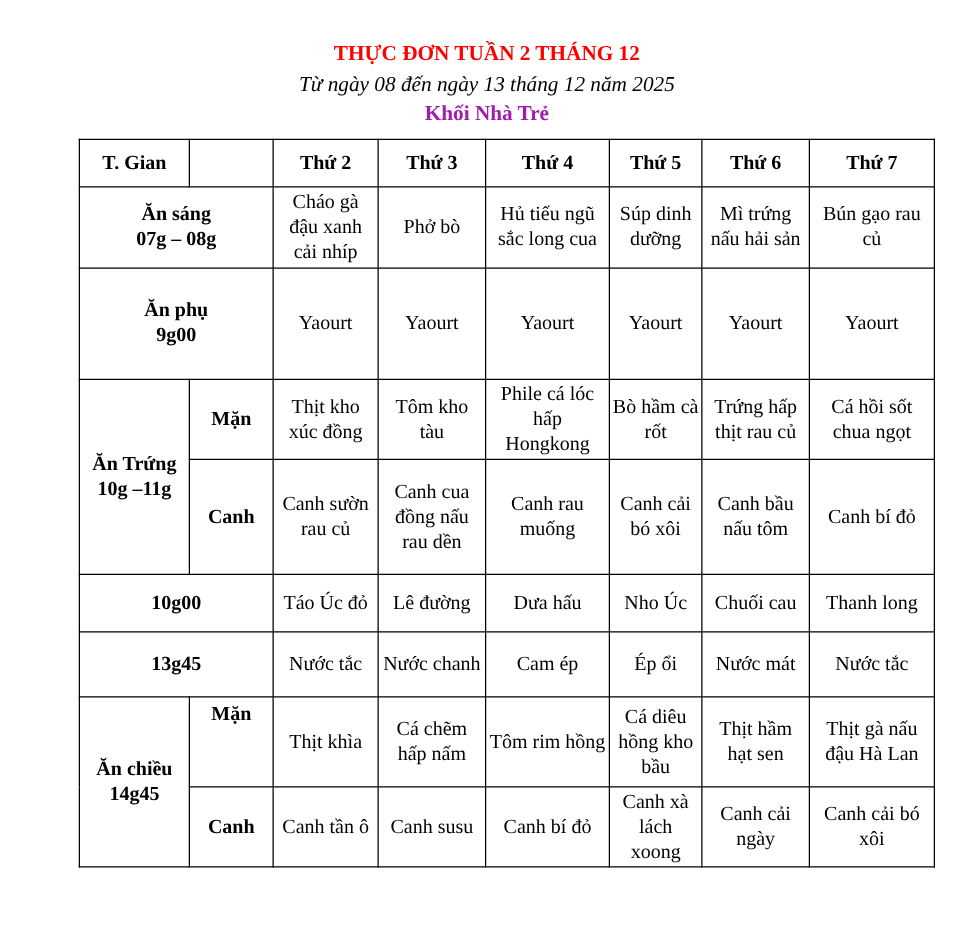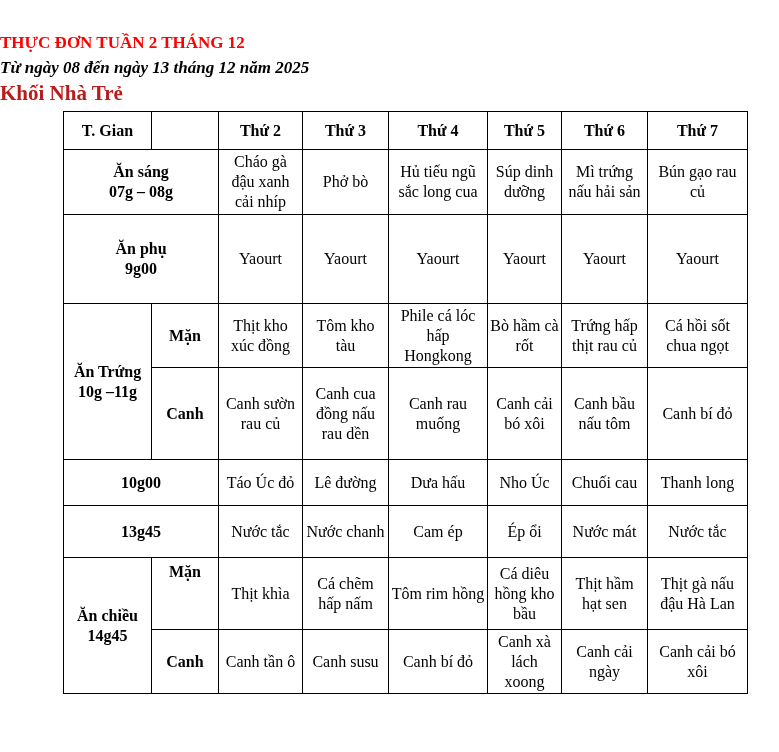--- a/index.html
+++ b/index.html
@@ -1,21 +1,21 @@
 <!DOCTYPE html>
 <html><head>
 <meta charset="utf-8">
 <style>
   html, body { margin: 0; padding: 0; background: #ffffff; }
   body { width: 779px; height: 752px; position: relative; overflow: hidden;
          font-family: "Liberation Serif", "DejaVu Serif", serif; color: #000; }
-  .hdr { position: absolute; left: 0; width: 779px; text-align: left; }
+  .hdr { position: absolute; left: 0; width: 779px; text-align: center; }
   .t1 { top: 33px; font-size: 17px; font-weight: bold; color: #ff0000; }
-  .t2 { top: 58px; font-size: 17px; font-weight: bold; font-style: italic; color: #000; }
-  .t3 { top: 81px; font-size: 21px; font-weight: bold; color: #b91c1c; }
+  .t2 { top: 58px; font-size: 17px; font-weight: normal; font-style: italic; color: #000; }
+  .t3 { top: 81px; font-size: 17px; font-weight: bold; color: #a21caf; }
   table.menu { position: absolute; left: 63px; top: 111px; border-collapse: collapse;
                table-layout: fixed; width: 684px; }
   table.menu td { border: 1.3px solid #000; text-align: center; vertical-align: middle;
                   font-size: 16px; line-height: 20px; padding: 0 2px; }
   td.b { font-weight: bold; }
   .lh2 { line-height: 36px; }
 </style>
 </head>
 <body>
 

